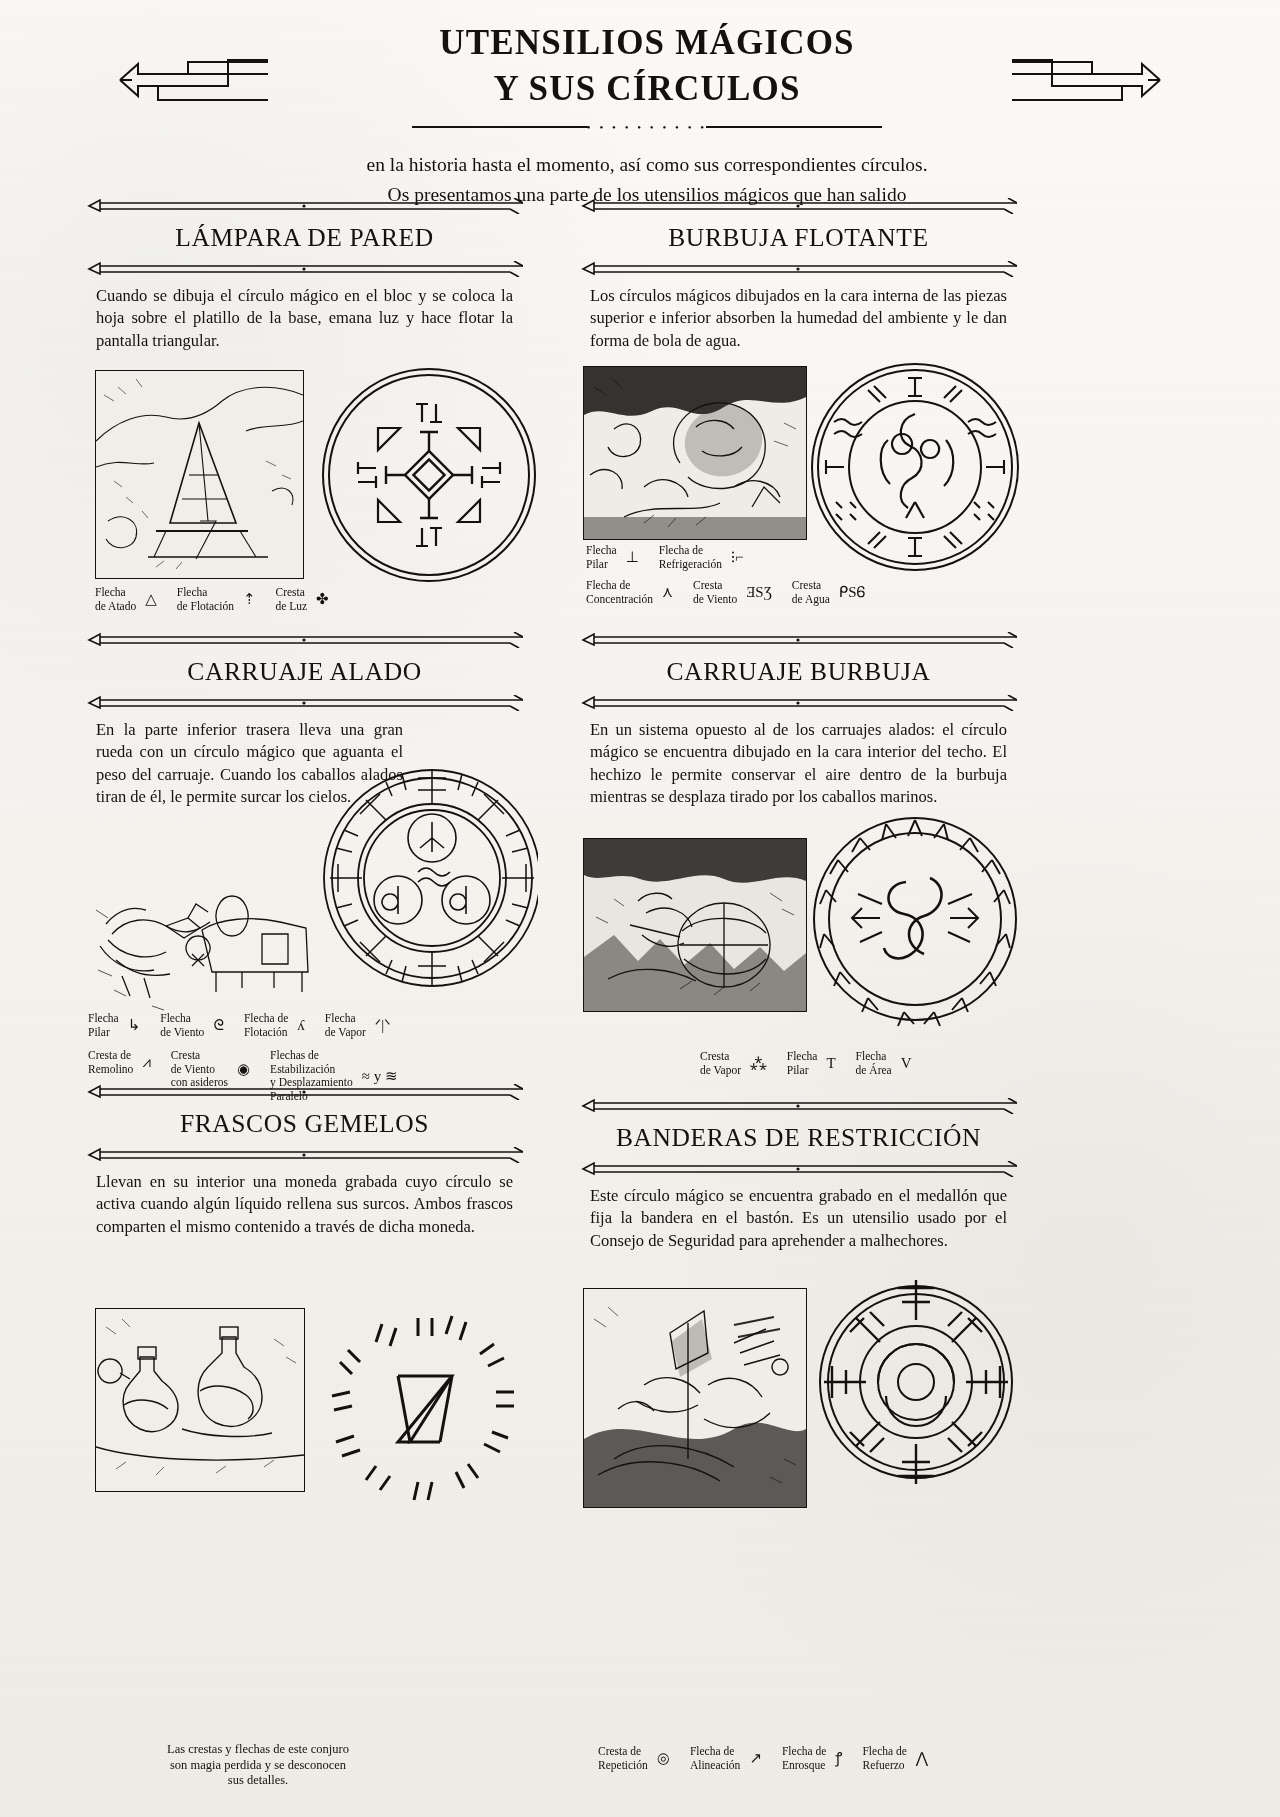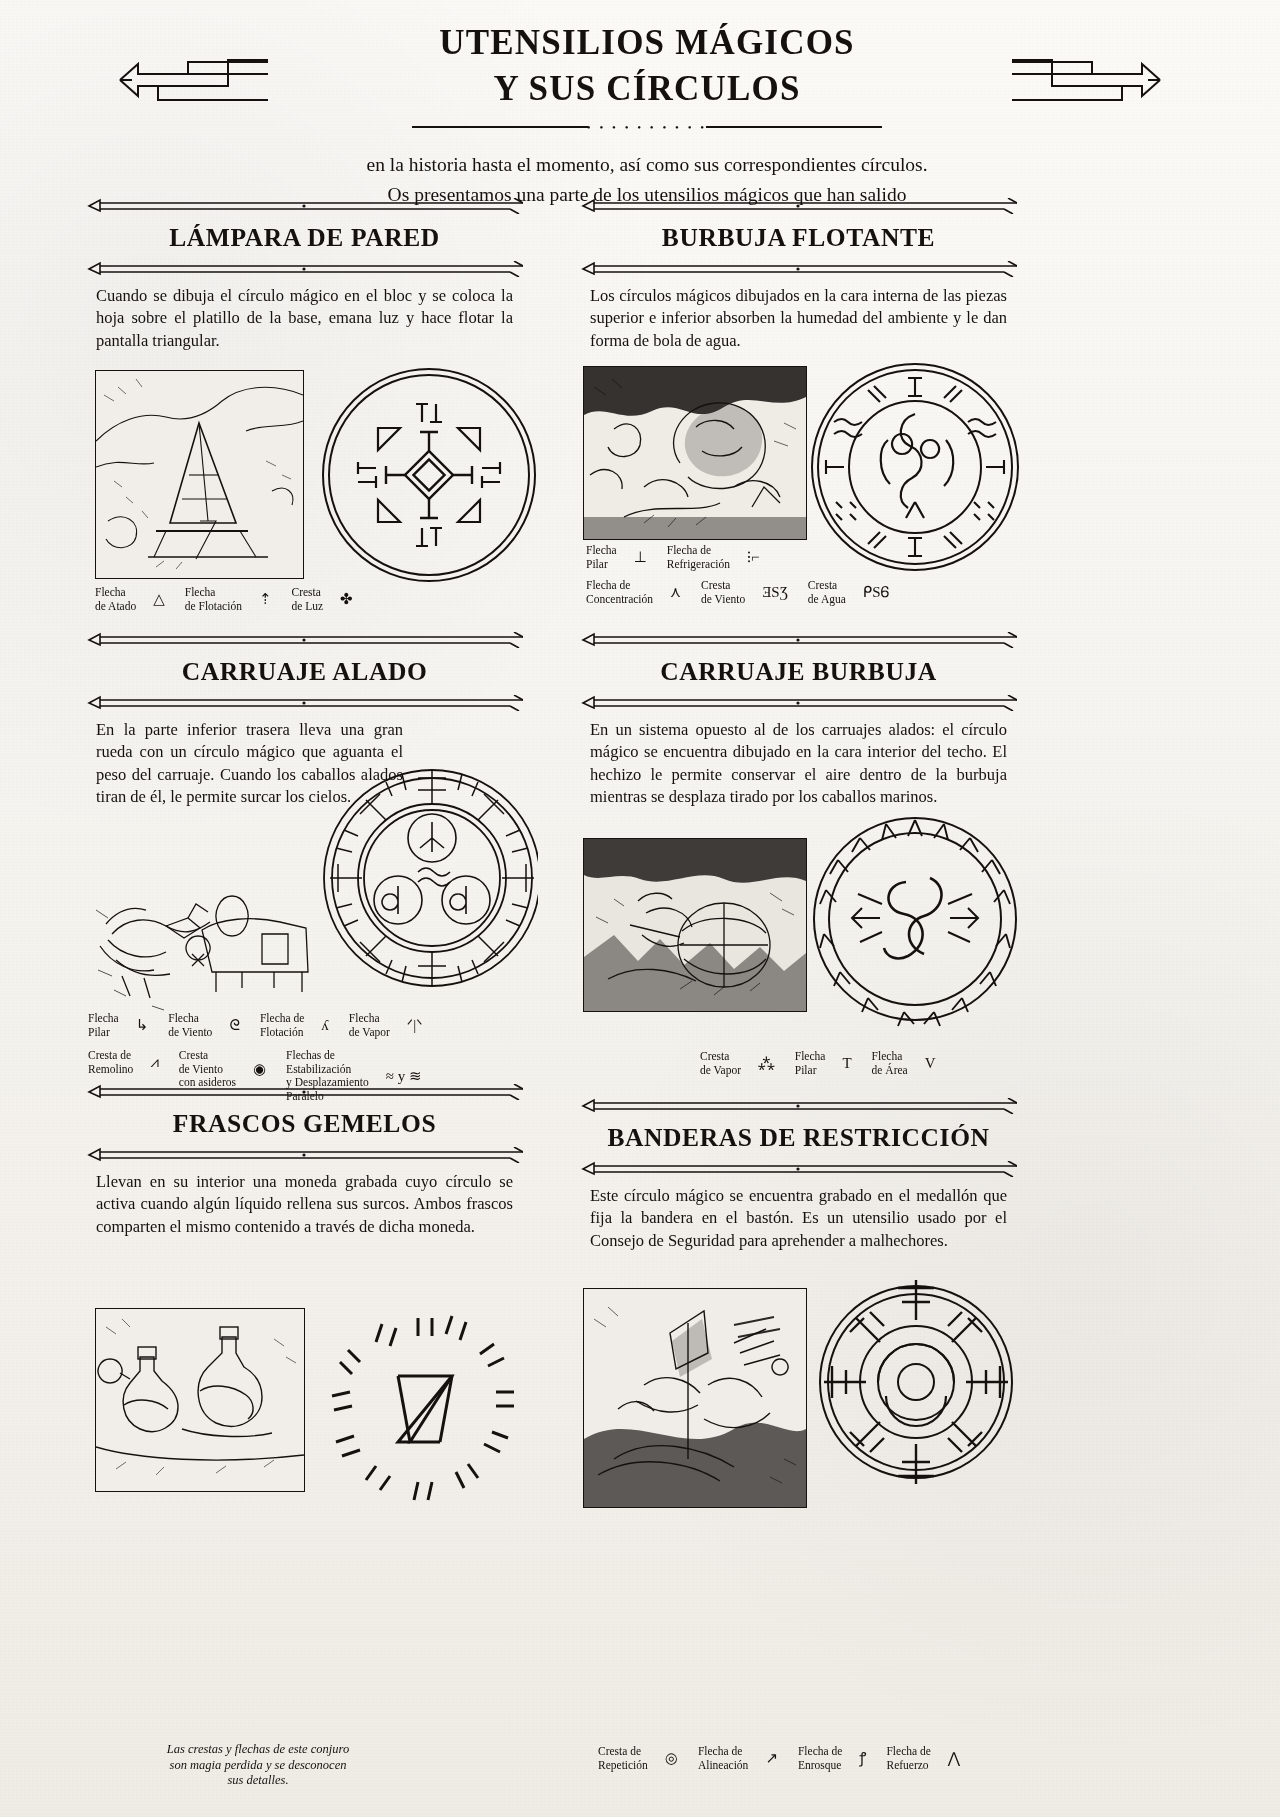--- a/index.html
+++ b/index.html
@@ -93,21 +93,21 @@
     width: 150px;
     height: 64px;
   }
   .flourish.left  { left: 118px;  top: 46px; }
   .flourish.right { right: 118px; top: 46px; }
 
   .section { position: absolute; width: 437px; }
   .section-title {
     text-align: center;
     font-size: 25.5px;
-    font-weight: bold;
+    font-weight: normal;
     letter-spacing: .6px;
     margin: 9px 0 8px;
   }
   .rule {
     position: relative;
     height: 16px;
     width: 100%;
   }
   .rule svg { display: block; }
 
@@ -139,36 +139,35 @@
     line-height: 1.18;
   }
   .legend-row {
     display: flex;
     align-items: center;
     gap: 6px;
   }
   .legend-item {
     display: flex;
     align-items: center;
-    gap: 17px;
+    gap: 9px;
     margin-right: 14px;
   }
   .legend-item .lbl { white-space: pre-line; }
   .legend-item .gl {
     font-size: 15px;
     line-height: 1;
     display: inline-block;
   }
   .legend-note {
     position: absolute;
     text-align: center;
     font-size: 12.5px;
     line-height: 1.25;
     width: 300px;
-    font-style: italic;
   }
 </style>
 </head>
 <body>
 
 <div class="page"></div>
 <div class="grain"></div>
 
 <div class="content">
 

